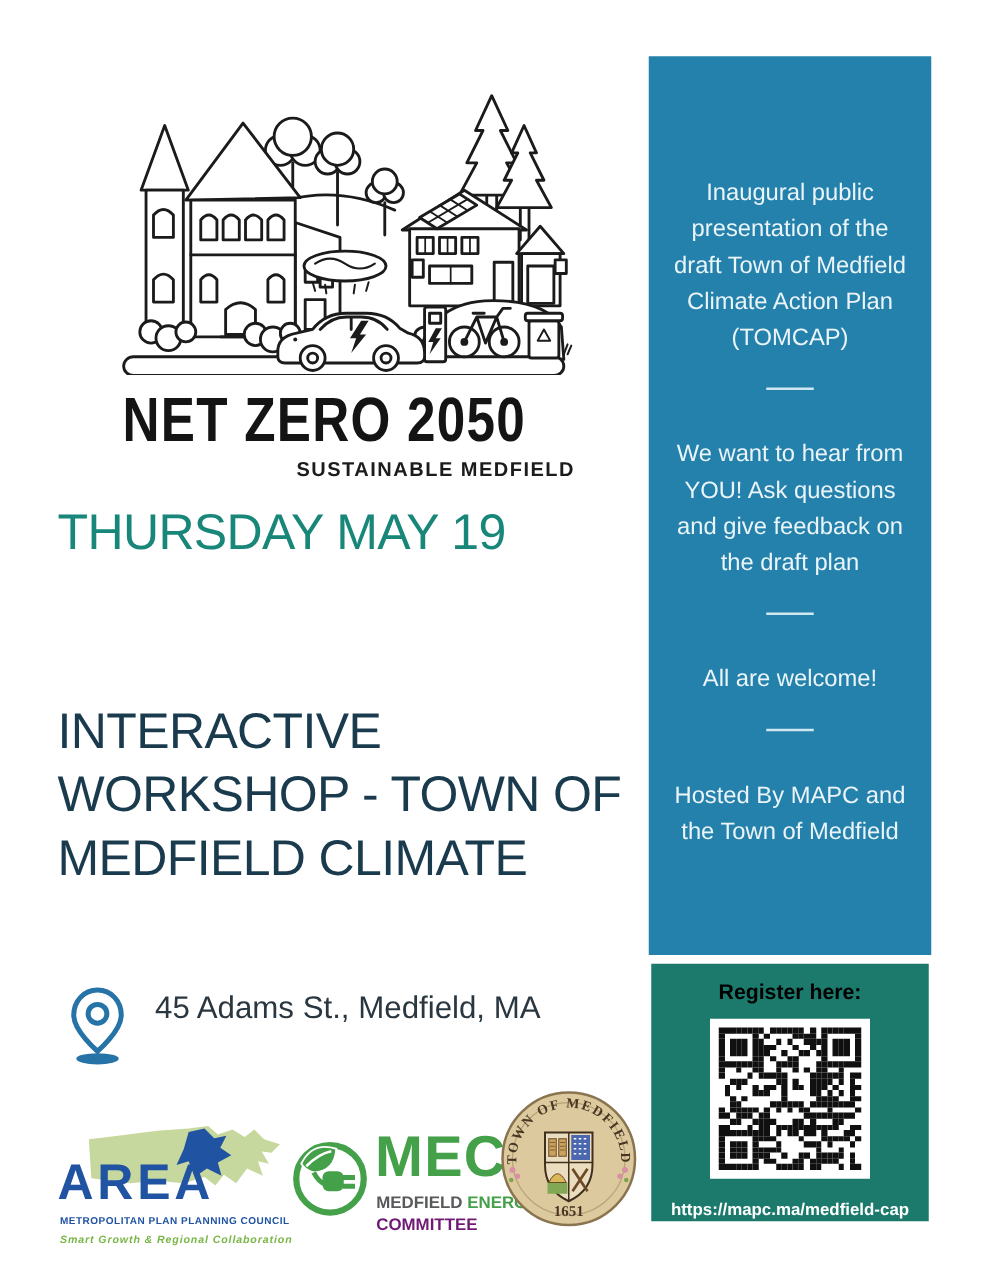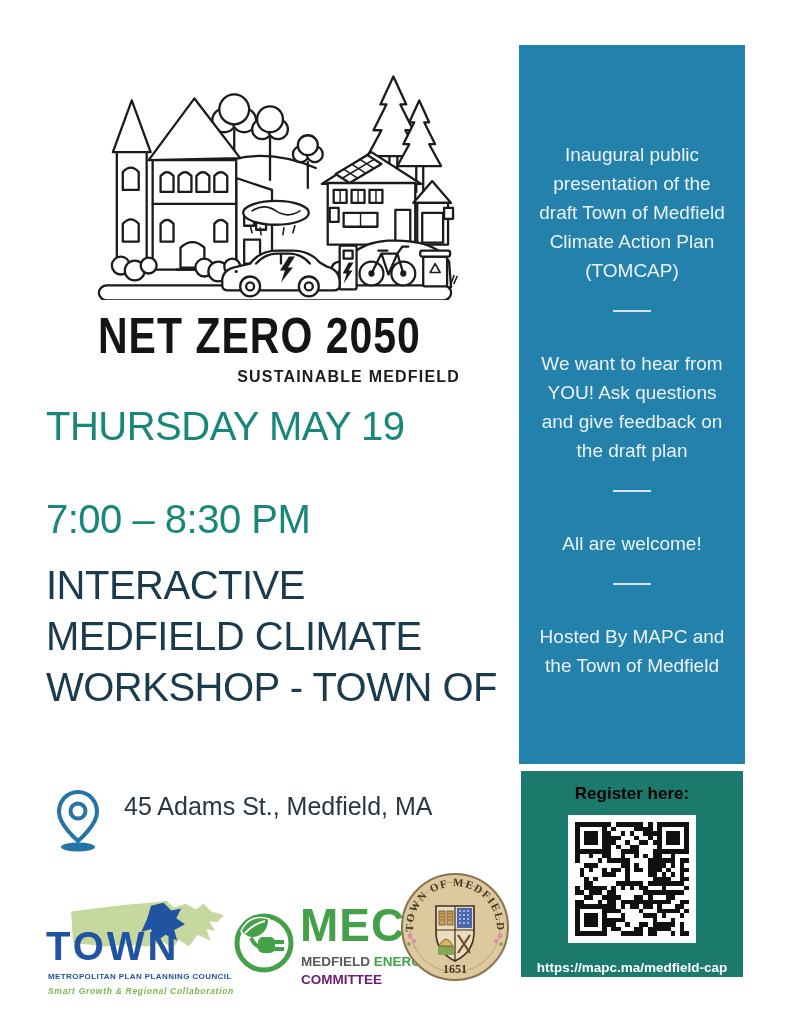--- a/index.html
+++ b/index.html
@@ -149,42 +149,41 @@
       <circle cx="166" cy="227" r="4"></circle>
         <circle cx="225" cy="227" r="4"></circle>
       <circle cx="152" cy="212" r="1.6" fill="#1b1b1b" stroke="none"></circle>
     </g>
   </svg>
 
   <div class="abs netzero-title">NET ZERO 2050</div>
   <div class="abs netzero-sub">SUSTAINABLE MEDFIELD</div>
 
   <div class="abs event-date">THURSDAY MAY 19</div>
-  <div class="abs event-time">7:00 – 8:30 PM</div>
   <div class="abs event-title">
     <span>INTERACTIVE</span>
+    <span>WORKSHOP - TOWN OF</span>
     <span>MEDFIELD CLIMATE</span>
-    <span>WORKSHOP - TOWN OF</span>
   </div>
 
   <svg class="abs pin" viewBox="0 0 46 64">
     <ellipse cx="23" cy="58" rx="17" ry="4.5" fill="#2573A7"></ellipse>
     <path d="M23,3 C12,3 4,12 4,23 C4,36 23,52 23,52 C23,52 42,36 42,23 C42,12 34,3 23,3 Z" fill="#fff" stroke="#2573A7" stroke-width="4"></path>
     <circle cx="23" cy="22" r="7.5" fill="#fff" stroke="#2573A7" stroke-width="4"></circle>
   </svg>
   <div class="abs location">
     <div>45 Adams St., Medfield, MA</div>
   </div>
 
   <div class="abs mapc">
     <svg class="mapc-map" viewBox="0 0 170 76">
       <path d="M6,20 L30,17 L62,13 L88,11 L104,9 L112,16 L124,12 L134,18 L142,12 L150,20 L163,24 L156,31 L148,30 L154,40 L145,38 L149,50 L136,44 L127,56 L117,49 L110,58 L101,51 L84,56 L62,54 L40,56 L8,52 Z" fill="#C6D89E"></path>
       <path d="M88,14 L101,11 L109,19 L119,17 L114,27 L123,33 L112,39 L115,50 L103,44 L93,51 L88,38 L78,41 L84,28 Z" fill="#2153A3"></path>
     </svg>
-    <div class="mapc-acronym">TOWN</div>
+    <div class="mapc-acronym">AREA</div>
     <div class="mapc-name">METROPOLITAN PLAN PLANNING COUNCIL</div>
     <div class="mapc-tagline">Smart Growth &amp; Regional Collaboration</div>
   </div>
 
   <div class="abs mec">
     <svg class="mec-icon" viewBox="0 0 64 64">
       <circle cx="32" cy="33" r="27" fill="#fff" stroke="#44A049" stroke-width="5"></circle>
       <path d="M9,21 Q18,3 37,9 Q36,27 19,28 Q12,26 9,21 Z" fill="#44A049" stroke="#fff" stroke-width="1.5"></path>
       <path d="M13,23 Q23,13 33,11" stroke="#fff" fill="none" stroke-width="2"></path>
       <path d="M19,28 Q23,36 28,37" stroke="#44A049" stroke-width="4" fill="none"></path>

